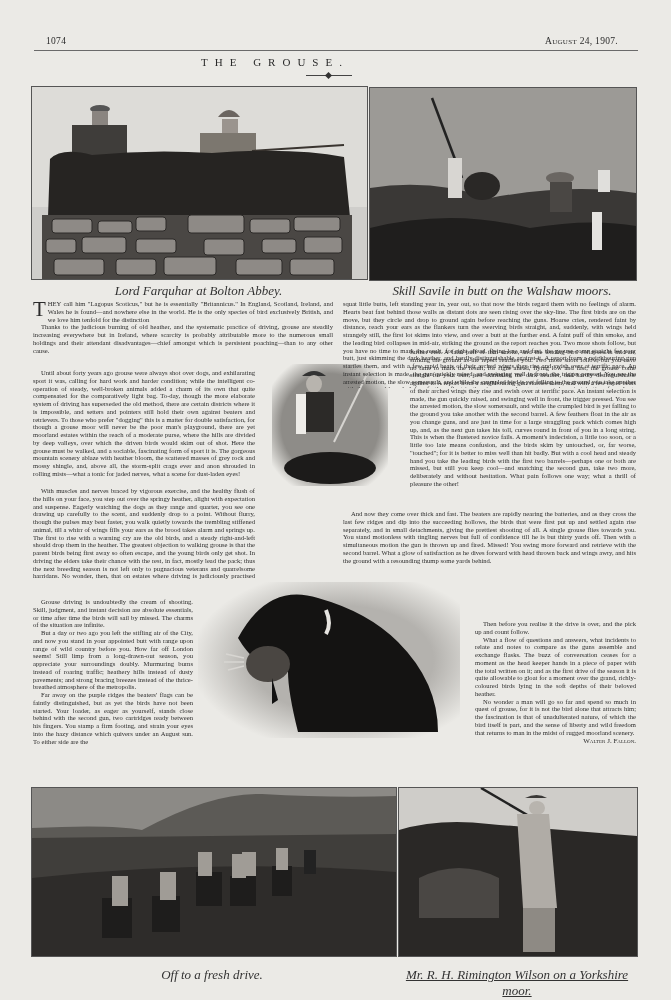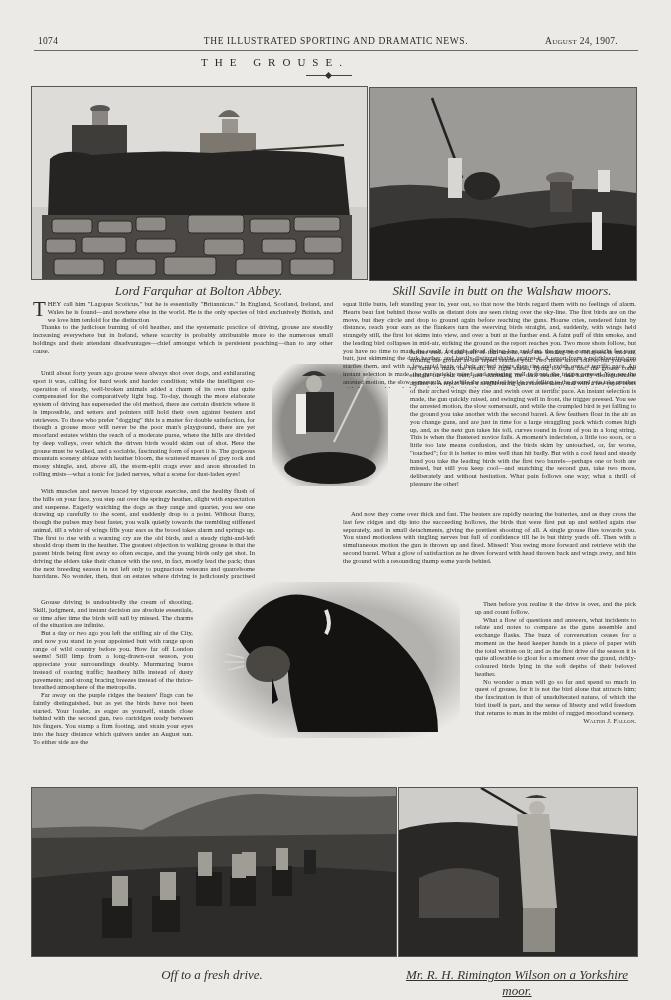--- a/index.html
+++ b/index.html
@@ -1,41 +1,40 @@
 <!DOCTYPE html>
 <html><head>
 <meta charset="utf-8">
 <style>
   html, body { margin:0; padding:0; }
   body { width:671px; height:1000px; background:#ebeae6; position:relative; overflow:hidden;
          font-family:"Liberation Serif","DejaVu Serif",serif; color:#2a2a2a; }
   .abs { position:absolute; }
   .runhead { top:36px; left:34px; width:604px; height:14px; font-size:9.5px; letter-spacing:0.3px; }
-  .runhead .pg { position:absolute; left:4px; top:0; }
+  .runhead .pg { position:absolute; left:12px; top:0; }
   .runhead .ttl { position:absolute; left:0; right:0; text-align:center; top:0; letter-spacing:0.6px; }
   .runhead .dt { position:absolute; right:20px; top:0; font-variant:small-caps; }
   .rule { top:50px; left:34px; width:604px; height:0; border-top:1px solid #6a6a6a; }
   .title { top:56px; left:0; width:550px; text-align:center; font-size:11px; letter-spacing:7px; }
   .orn { top:75px; left:306px; width:46px; height:0; border-top:1px solid #444; }
   .orn:after { content:""; position:absolute; left:20px; top:-3px; width:5px; height:5px; background:#333; transform:rotate(45deg); }
   .photo { border:1px solid #555; overflow:hidden; }
   .cap { font-style:italic; font-size:13px; text-align:center; color:#333; }
   .col { font-size:6.6px; line-height:7.75px; text-align:justify; color:#2b2b2b; }
   .col p { margin:0; text-indent:8px; }
   .col p.first { text-indent:0; }
   .dropcap { float:left; font-size:21px; line-height:17px; margin:1px 2px 0 0; }
   .sig { font-variant:small-caps; text-align:right; font-size:7px; margin-top:2px; }
   svg { display:block; }
 </style>
 </head>
 <body>
 
 <div class="abs runhead">
   <span class="pg">1074</span>
-  <span class="ttl">THE ILLUSTRATED SPORTING AND DRAMATIC NEWS.</span>
   <span class="dt">August 24, 1907.</span>
 </div>
 <div class="abs rule"></div>
 <div class="abs title">THE GROUSE.</div>
 <div class="abs orn"></div>
 
 <div class="abs photo" style="left:31px;top:86px;width:335px;height:192px;background:#d9d8d4;">
   <svg width="335" height="192">
     <rect x="0" y="0" width="335" height="192" fill="#dddcd8"></rect>
     <rect x="0" y="120" width="335" height="72" fill="#cfcecb"></rect>
@@ -127,21 +126,21 @@
 
 <div class="abs col" style="left:343px;top:300px;width:293px;height:88px;overflow:hidden;">
   <p class="first">squat little butts, left standing year in, year out, so that now the birds regard them with no feelings of alarm. Hearts beat fast behind those walls as distant dots are seen rising over the sky-line. The first birds are on the move, but they circle and drop to ground again before reaching the guns. Hoarse cries, rendered faint by distance, reach your ears as the flankers turn the swerving birds straight, and, suddenly, with wings held strangely still, the first lot skims into view, and over a butt at the further end. A faint puff of thin smoke, and the leading bird collapses in mid-air, striking the ground as the report reaches you. Two more shots follow, but you have no time to mark the result, for right ahead, flying low and fast, the grouse come straight for your butt, just skimming the dark heather, and hardly distinguishable against it. A report from a neighbouring gun startles them, and with a few rapid beats of their arched wings they rise and swish over at terrific pace. An instant selection is made, the gun quickly raised, and swinging well in front, the trigger pressed. You see the arrested motion, the slow somersault, and while the crumpled bird is yet falling to the ground you take another with the second barrel. A few feathers float in the air as you change guns, and are just in time for a large straggling pack which comes high up, and, as the next gun takes his toll, curves round in front of you in a long string. This is when the flustered novice fails. A moment's indecision, a little too soon, or a little too late means confusion, and the birds skim by untouched, or, far worse, "touched"; for it is better to miss well than hit badly. But with a cool head and steady hand you take the leading birds with the first two barrels—perhaps one or both are missed, but still you keep cool—and snatching the second gun, take two more, deliberately and without hesitation. What pain follows one way; what a thrill of pleasure the other!</p>
 </div>
 <div class="abs col" style="left:410px;top:348px;width:226px;height:160px;overflow:hidden;">
   <p class="first">further end. A faint puff of thin smoke, and the leading bird collapses in mid-air, striking the ground as the report reaches you. Two more shots follow, but you have no time to mark the result, for right ahead, flying low and fast, the grouse come straight for your butt, just skimming the dark heather, and hardly distinguishable against it. A report from a neighbouring gun startles them, and with a few rapid beats of their arched wings they rise and swish over at terrific pace. An instant selection is made, the gun quickly raised, and swinging well in front, the trigger pressed. You see the arrested motion, the slow somersault, and while the crumpled bird is yet falling to the ground you take another with the second barrel. A few feathers float in the air as you change guns, and are just in time for a large straggling pack which comes high up, and, as the next gun takes his toll, curves round in front of you in a long string. This is when the flustered novice fails. A moment's indecision, a little too soon, or a little too late means confusion, and the birds skim by untouched, or, far worse, "touched"; for it is better to miss well than hit badly. But with a cool head and steady hand you take the leading birds with the first two barrels—perhaps one or both are missed, but still you keep cool—and snatching the second gun, take two more, deliberately and without hesitation. What pain follows one way; what a thrill of pleasure the other!</p>
 </div>
 <div class="abs col" style="left:343px;top:510px;width:293px;height:76px;overflow:hidden;">
   <p>And now they come over thick and fast. The beaters are rapidly nearing the batteries, and as they cross the last few ridges and dip into the succeeding hollows, the birds that were first put up and settled again rise separately, and in small detachments, giving the prettiest shooting of all. A single grouse flies towards you. You stand motionless with tingling nerves but full of confidence till he is but thirty yards off. Then with a simultaneous motion the gun is thrown up and fired. Missed! You swing more forward and retrieve with the second barrel. What a glow of satisfaction as he dives forward with head thrown back and wings awry, and hits the ground with a resounding thump some yards behind.</p>
 </div>
-<div class="abs col" style="left:475px;top:600px;width:161px;">
+<div class="abs col" style="left:475px;top:620px;width:161px;">
   <p>Then before you realise it the drive is over, and the pick up and count follow.</p>
   <p>What a flow of questions and answers, what incidents to relate and notes to compare as the guns assemble and exchange flasks. The buzz of conversation ceases for a moment as the head keeper hands in a piece of paper with the total written on it; and as the first drive of the season it is quite allowable to gloat for a moment over the grand, richly-coloured birds lying in the soft depths of their beloved heather.</p>
   <p>No wonder a man will go so far and spend so much in quest of grouse, for it is not the bird alone that attracts him; the fascination is that of unadulterated nature, of which the bird itself is part, and the sense of liberty and wild freedom that returns to man in the midst of rugged moorland scenery.</p>
   <div class="sig">Walter J. Fallon.</div>
 </div>
 
 <div class="abs" style="left:198px;top:582px;width:262px;height:156px;">
   <svg width="262" height="156">
     <defs>
         <radialGradient id="v2" cx="55%" cy="50%" r="58%">

